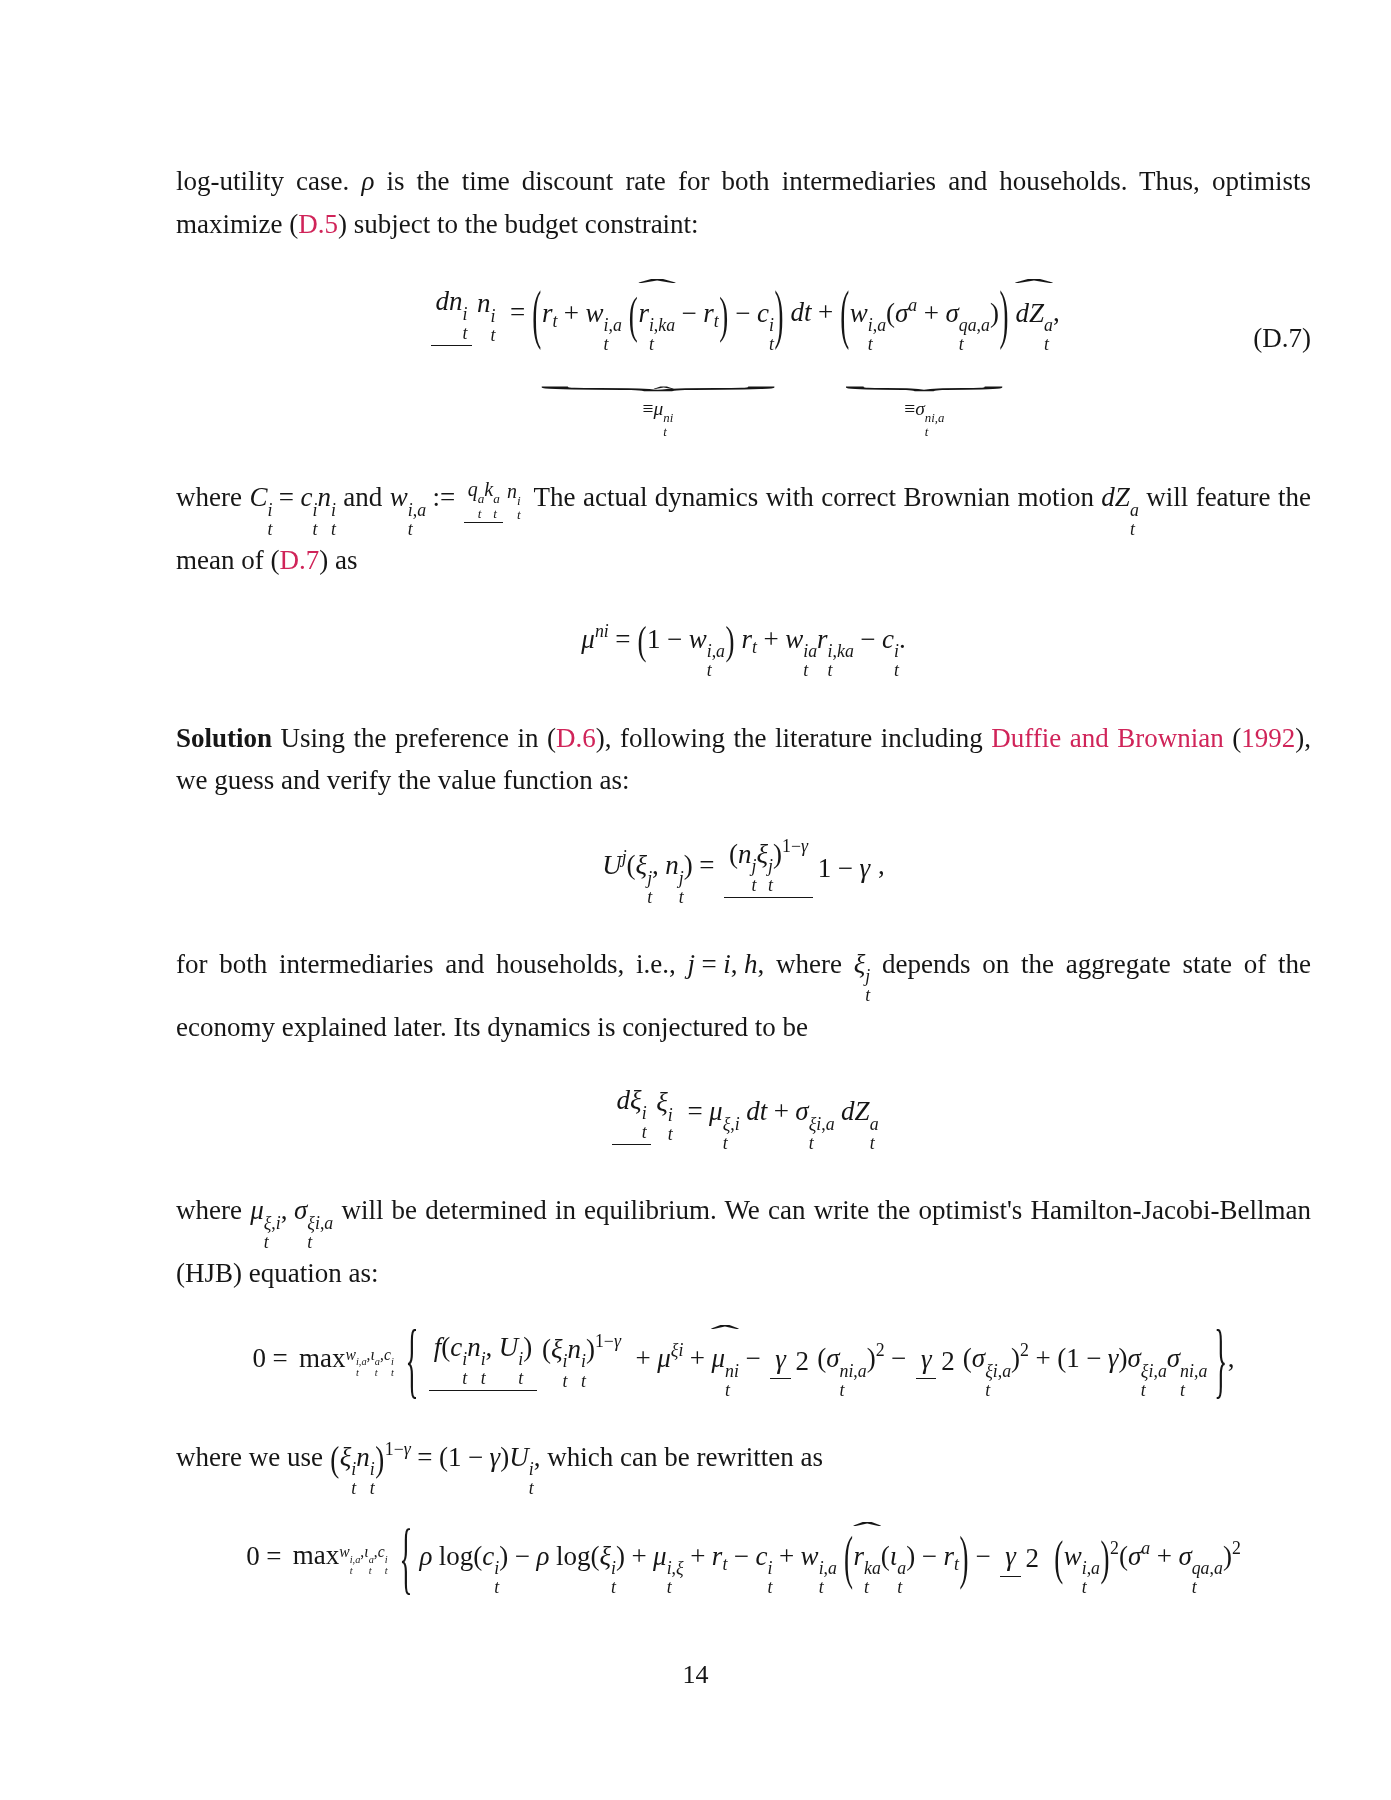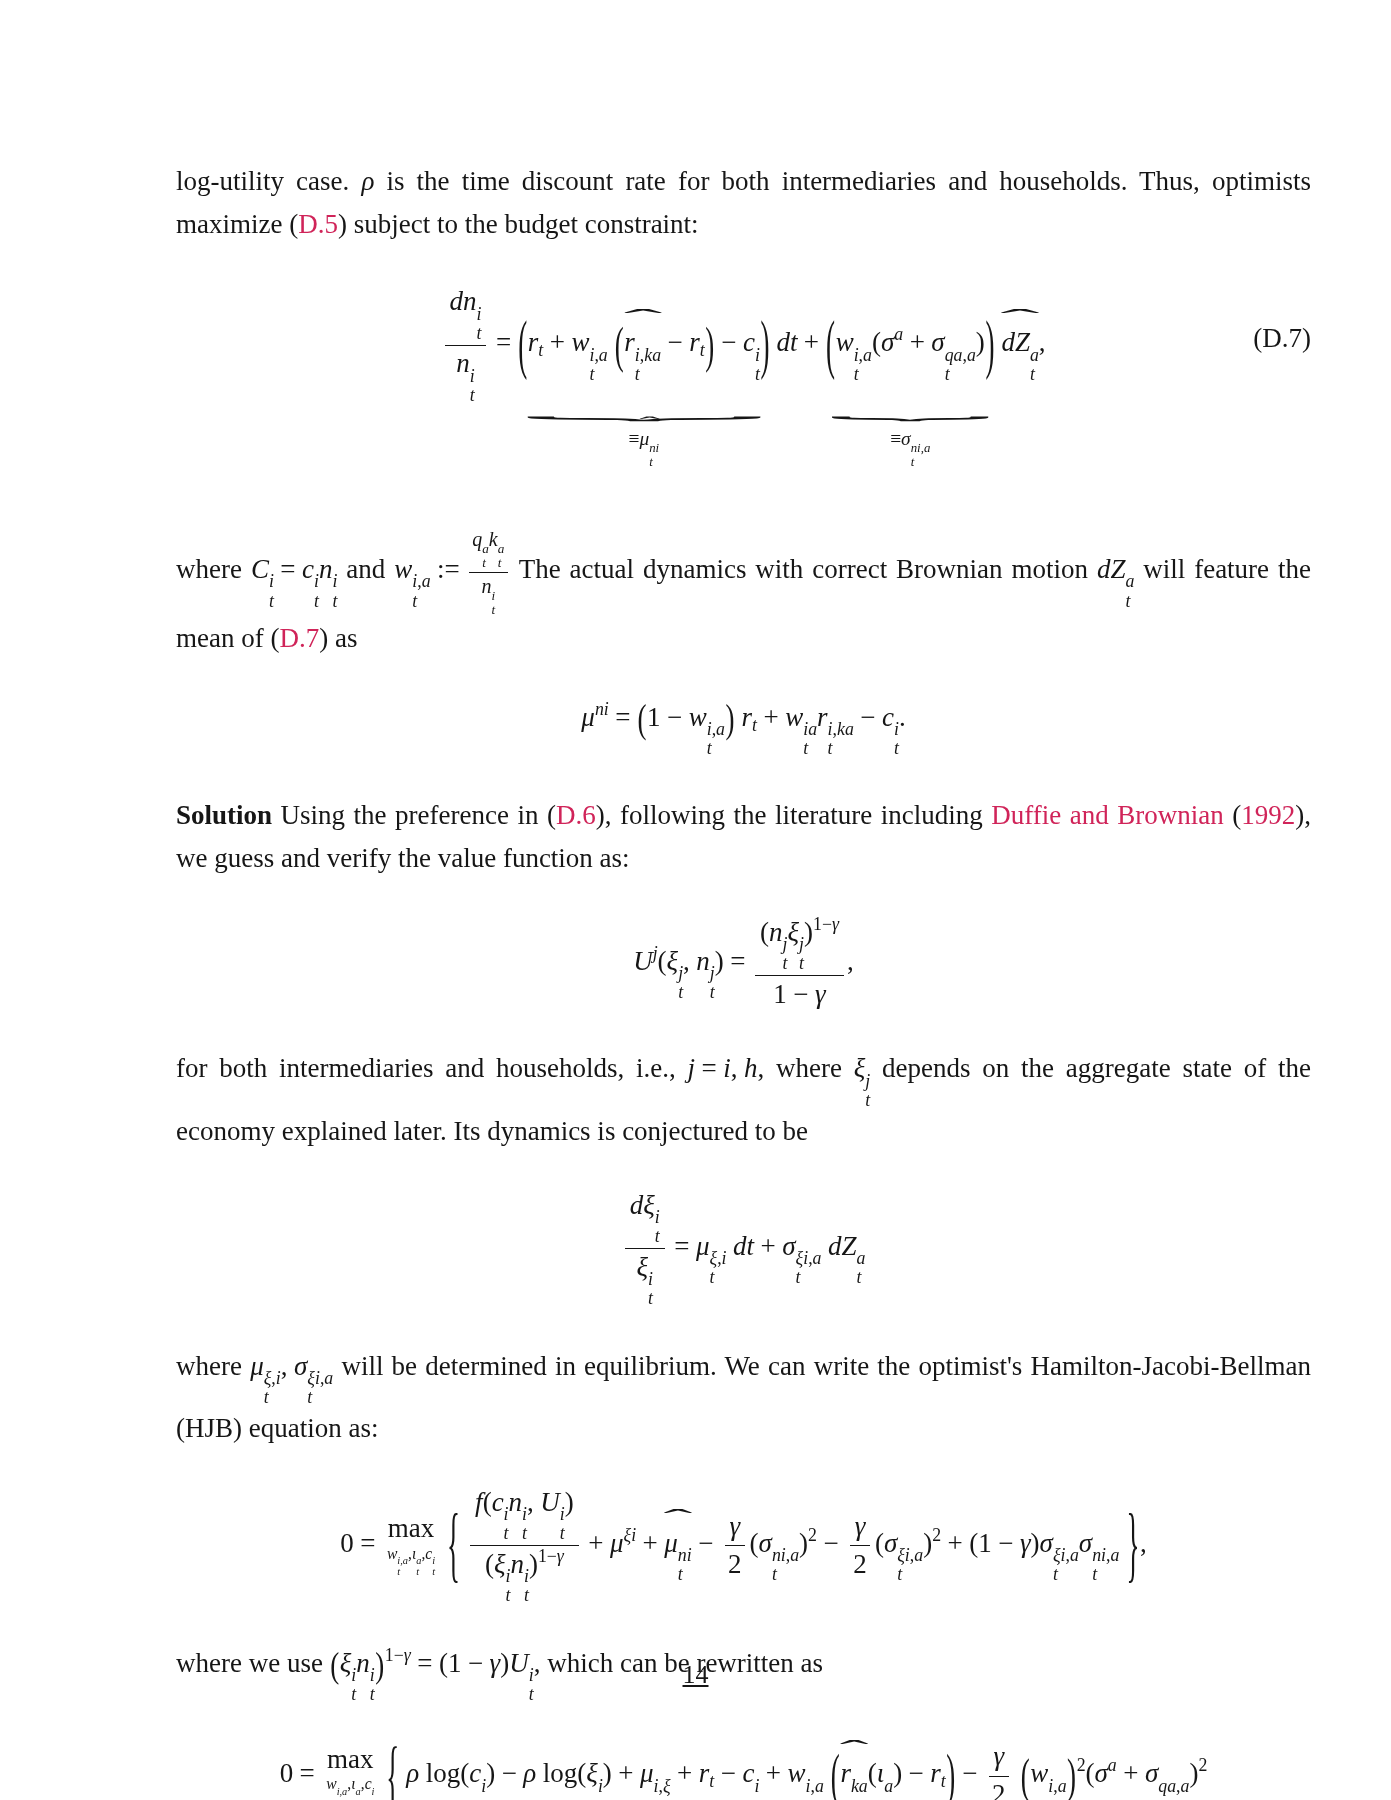--- a/index.html
+++ b/index.html
@@ -19,50 +19,50 @@
   .math { white-space:nowrap; }
   .mi { font-style:italic; }
   .mo { font-style:normal; }
   .msp { display:inline-block; width:0.24em; }
   .msup { font-size:66%; vertical-align:0.62em; line-height:1; }
   .msub { font-size:66%; vertical-align:-0.3em; line-height:1; }
   .scr { display:inline-flex; flex-direction:column; align-items:flex-start;
          font-size:66%; line-height:1.08; vertical-align:-0.52em; }
   .scr .scr-s, .scr .scr-b { display:block; }
 
-  .frac { display:inline-flex; flex-direction:column; align-items:center;
+  .frac { display:inline-flex; align-items:center;
           vertical-align:middle; text-align:center; margin:0 0.12em; line-height:1.25; }
   .frac .num { display:block; padding:0 0.18em 0.06em; border-bottom:1.5px solid currentColor; }
   .frac .den { display:block; padding:0.06em 0.18em 0; }
   .inline-math .frac { font-size:0.74em; }
   .inline-math .frac .num { border-bottom-width:1px; }
 
   .hat { display:inline-block; position:relative; }
   .hat > .hat-mark { position:absolute; top:-0.6em; left:50%; transform:translateX(-50%);
                      transform-origin:center bottom; font-size:0.9em; line-height:1; }
 
   .ub { position:relative; display:inline-block; }
   .ub > .ub-brace { position:absolute; left:0; right:0; top:calc(100% + 20px); text-align:center; line-height:0; }
   .ub > .ub-brace .ub-glyph { display:inline-block; transform-origin:center top; font-size:0.78em; line-height:0.4; }
   .ub > .ub-label { position:absolute; top:calc(100% + 40px); left:50%; transform:translateX(-50%);
                     font-size:0.72em; white-space:nowrap; }
 
-  .mlim { display:inline-flex; flex-direction:column; vertical-align:middle; margin:0 0.18em; }
+  .mlim { display:inline-flex; flex-direction:row; vertical-align:middle; margin:0 0.18em; }
   .mlim .mlim-base { line-height:1.05; }
   .mlim .mlim-under { font-size:0.58em; line-height:1.1; margin-top:0.14em; }
 
   .big { display:inline-block; vertical-align:middle; transform-origin:center; line-height:1; padding:0 0.02em; }
 
   .display-eq { position:relative; text-align:center; margin:36px 0; }
   .eq-line { white-space:nowrap; }
   .eq-d7 { padding-bottom:86px; margin-top:40px; }
   .eq-d7 .eq-tag { position:absolute; right:0px; top:32px; font-style:normal; }
   .eq-wide { margin-left:-52px; margin-right:-52px; }
 
-  .page-footer { position:absolute; bottom:110px; left:0; width:100%; text-align:center; font-size:26px;text-decoration:underline; }
+  .page-footer { position:absolute; bottom:110px; left:0; width:100%; text-align:center; font-size:26px; }
 </style>
 </head>
 <body>
 
 <main>
     <p class="para"><span class="txt">log-utility case.  </span><span class="math inline-math"><span class="mi">ρ</span></span><span class="txt"> is the time discount rate for both intermediaries and households. Thus, optimists maximize (</span><a class="ref-link">D.5</a><span class="txt">) subject to the budget constraint:</span></p>
     <div class="display-eq eq-d7">
       <div class="eq-line math"><span class="frac">
           <span class="num"><span class="mi">d</span><span class="mi">n</span><span class="scr">
               <span class="scr-s"><span class="mi">i</span></span>

